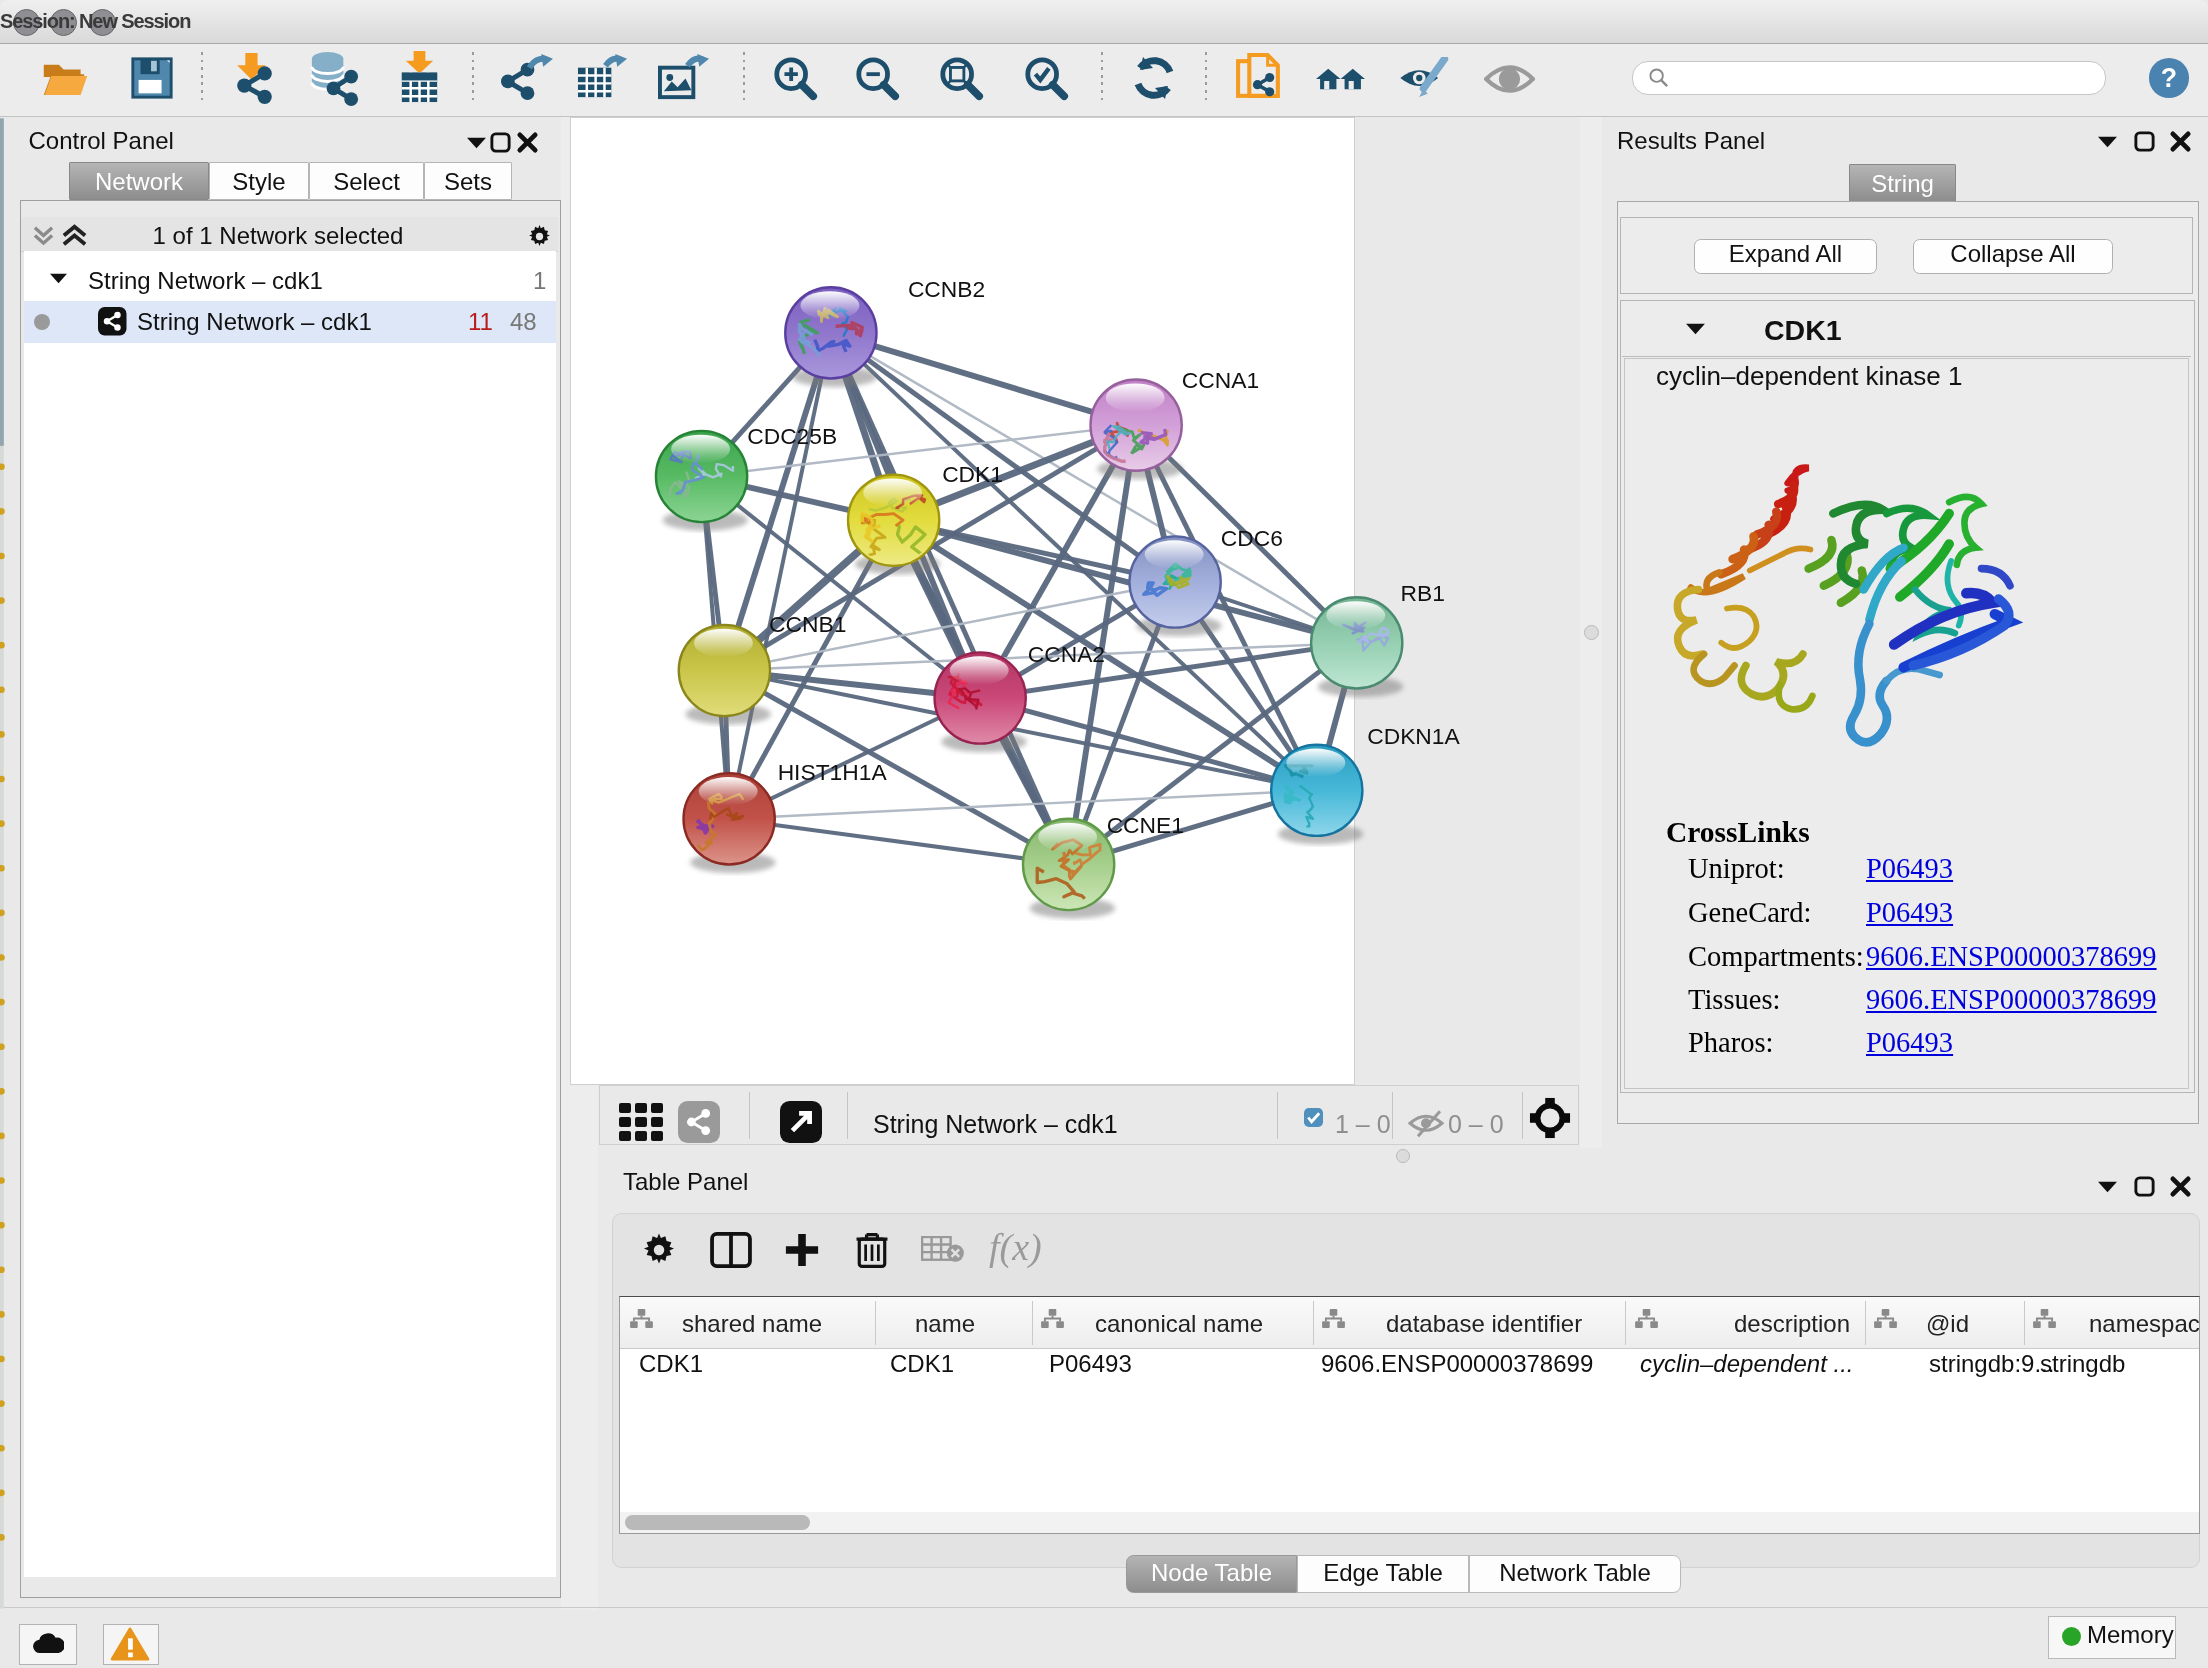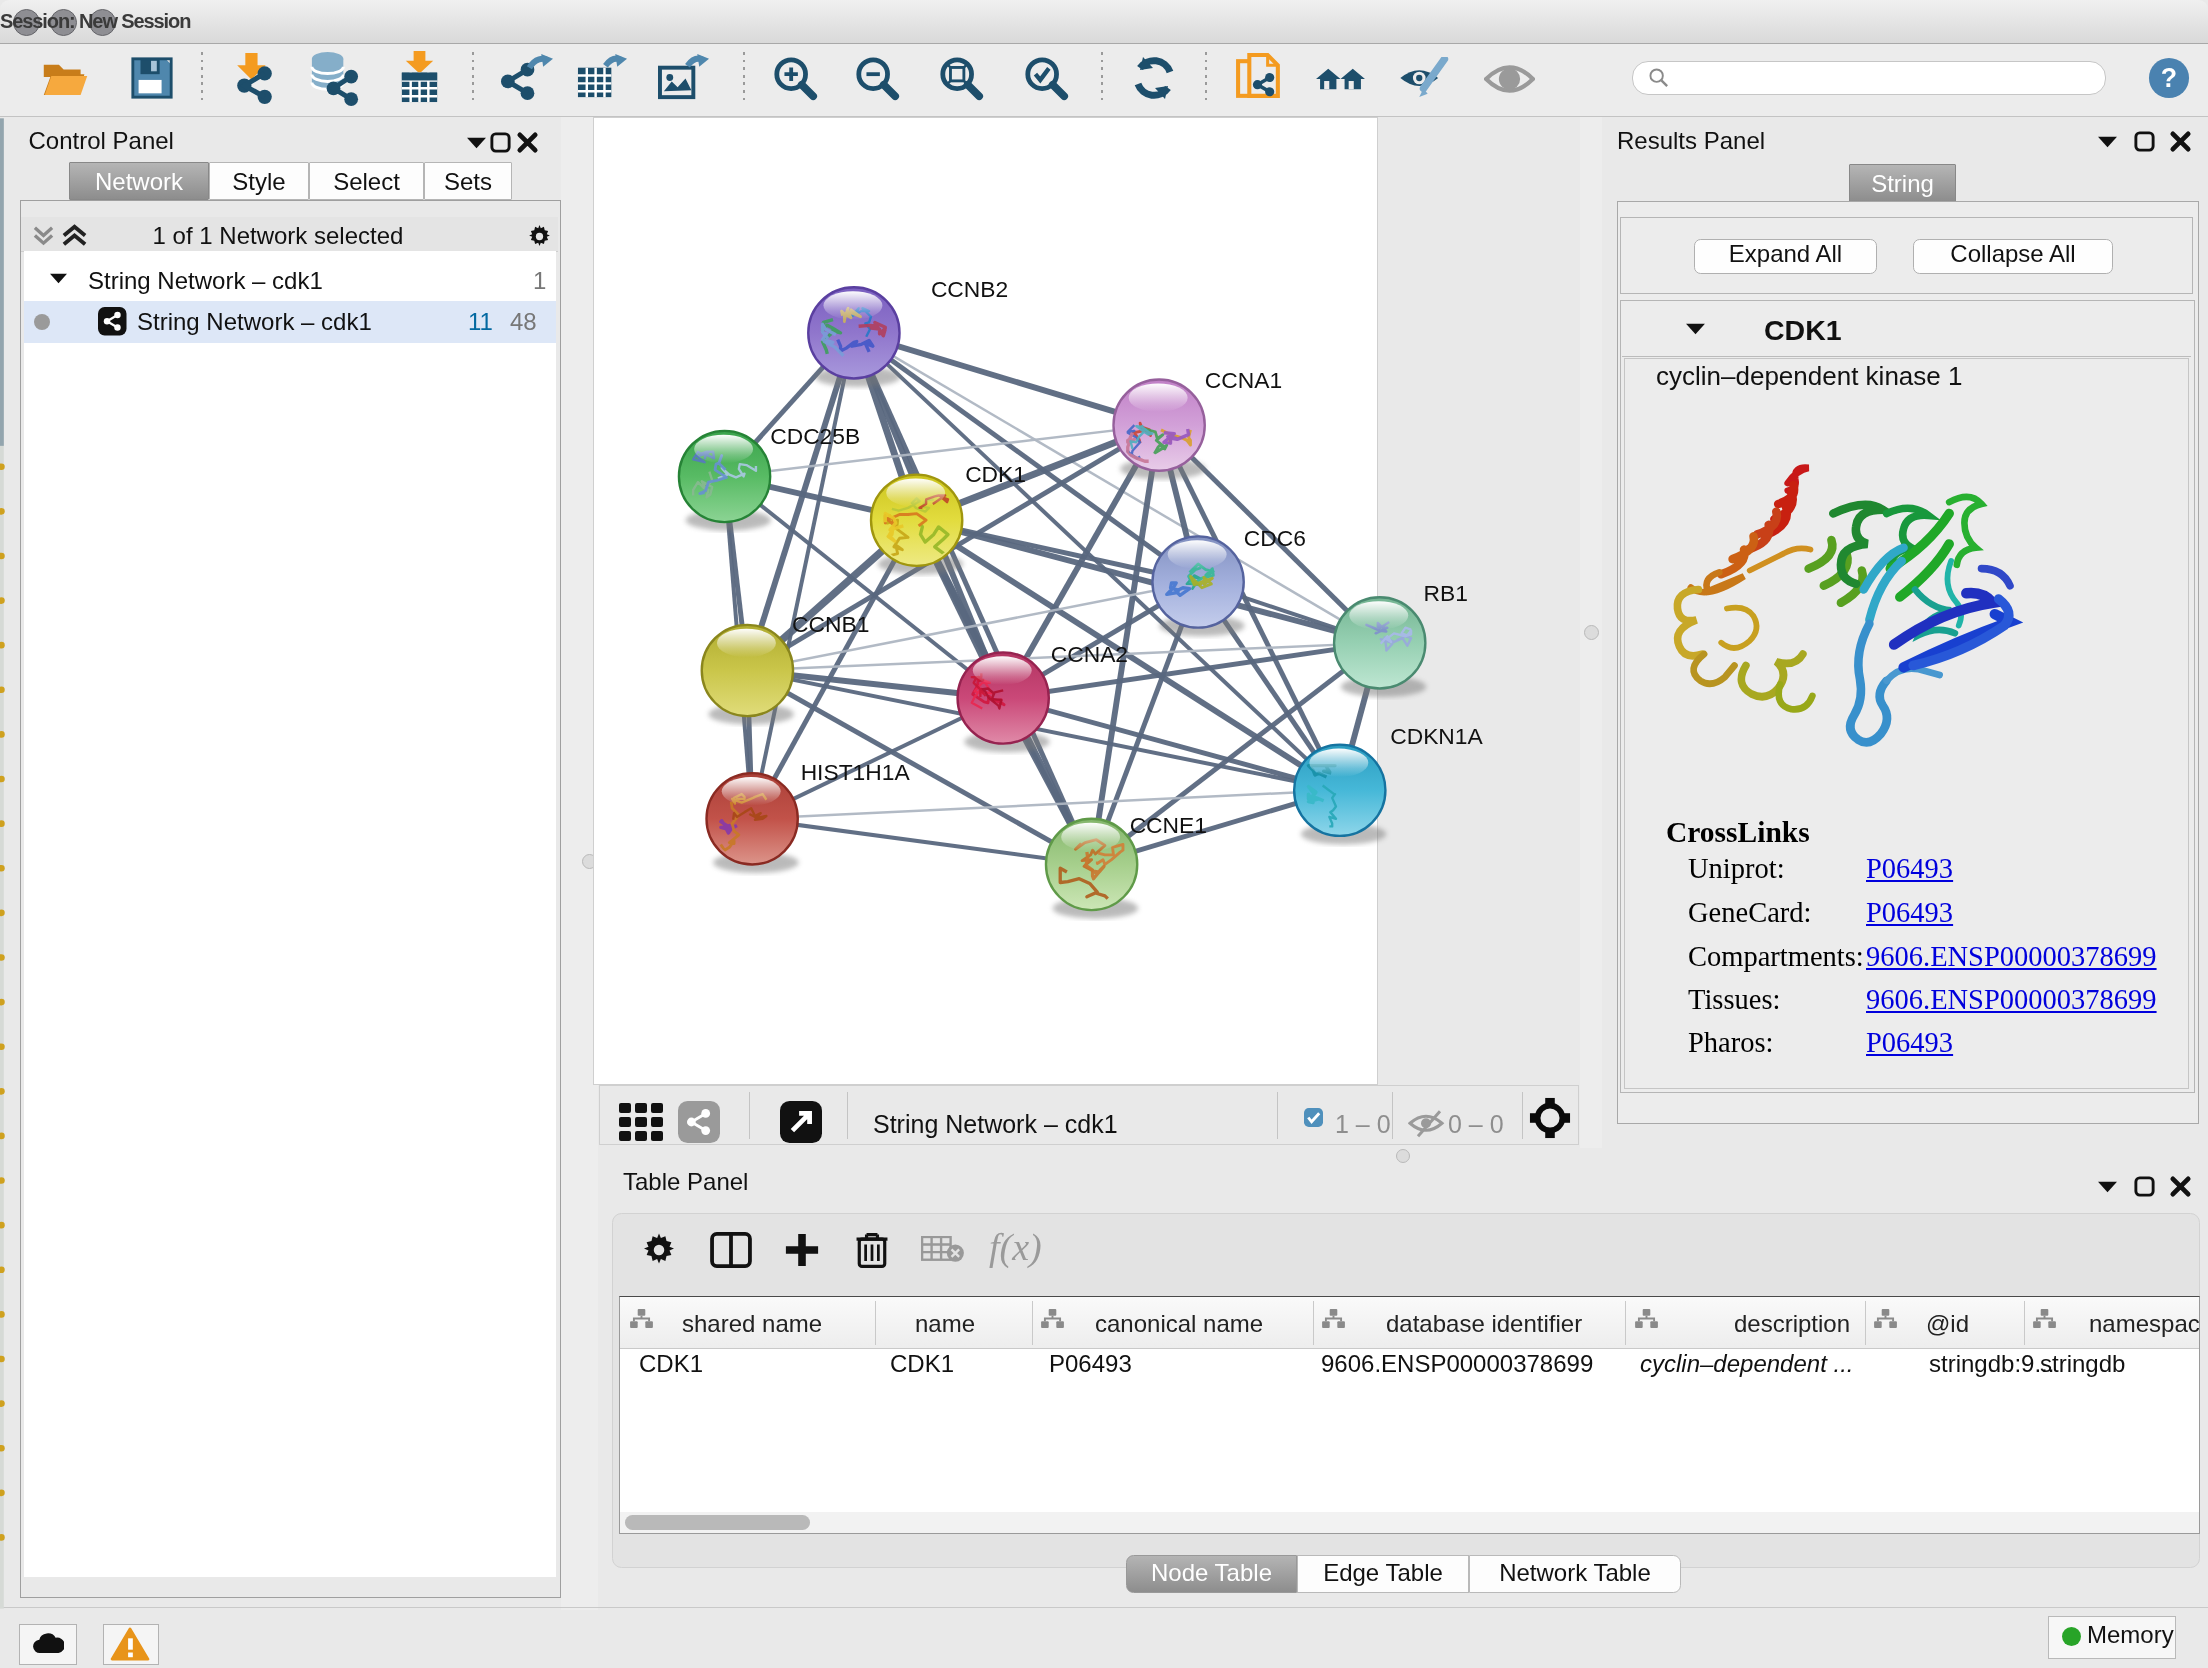--- a/index.html
+++ b/index.html
@@ -16,21 +16,21 @@
 #cp-title{left:28.5px;top:127px;font-size:24px;color:#111;}
 #cp-box{left:20px;top:200px;width:539px;height:1396px;border:1px solid #9f9f9f;background:#e9e9e9;}
 .tab{position:absolute;top:162px;height:38px;border:1px solid #b5b5b5;background:#fdfdfd;color:#111;font-size:24px;text-align:center;line-height:38px;border-radius:1px;box-sizing:border-box;}
 .tabsel{background:linear-gradient(#b5b5b5,#8d8d8d);color:#fff;border:1px solid #888;}
 #cp-bar{left:21px;top:217px;width:537px;height:34px;background:#e4e4e4;border-bottom:1px solid #cfcfcf;}
 #cp-bar-label{left:21px;top:222px;width:514px;text-align:center;font-size:24px;color:#111;}
 #cp-list{left:24px;top:251px;width:532px;height:1326px;background:#fff;}
 #row2{left:24px;top:301px;width:532px;height:42px;background:#dde7f7;}
 
 
-#netcanvas{left:593px;top:117px;width:785px;height:968px;background:#fff;border:1px solid #cfcfcf;box-sizing:border-box;}
+#netcanvas{left:570px;top:117px;width:785px;height:968px;background:#fff;border:1px solid #cfcfcf;box-sizing:border-box;}
 #viewbar{left:599px;top:1085px;width:980px;height:60px;background:#e9e9e9;border:1px solid #cfcfcf;box-sizing:border-box;}
 #netname{left:873px;top:1110px;font-size:25px;color:#111;}
 .vsep{position:absolute;top:1092px;width:1px;height:47px;background:#c4c4c4;}
 #divider-l{left:561px;top:117px;width:37px;height:1493px;background:#ededed;}
 #divider-r{left:1580px;top:117px;width:22px;height:1031px;background:#ededed;}
 .handle{position:absolute;border-radius:50%;background:#dcdcdc;border:1px solid #b9b9b9;}
 
 
 #rp-title{left:1617px;top:127px;font-size:24px;color:#111;}
 #rp-tab{left:1849px;top:164px;width:107px;height:38px;}
@@ -248,21 +248,21 @@
     <g fill="#fff">
       <circle cx="20.5" cy="8.5" r="3.4"></circle>
       <circle cx="9.5" cy="15" r="3.4"></circle>
       <circle cx="20.5" cy="21.5" r="3.4"></circle>
       <path d="M20.5,8.5 L9.5,15 L20.5,21.5" stroke="#fff" stroke-width="2.4" fill="none"></path>
     </g>
   </svg>
 <div class="abs" style="left:88px;top:267px;font-size:24px;color:#111;">String Network – cdk1</div>
 <div class="abs" style="left:533px;top:267px;font-size:24px;color:#777;">1</div>
 <div class="abs" style="left:137px;top:308px;font-size:24px;color:#111;">String Network – cdk1</div>
-<div class="abs" style="left:468px;top:308px;font-size:24px;color:#0369a1;">11</div>
+<div class="abs" style="left:468px;top:308px;font-size:24px;color:#b91c1c;">11</div>
 <div class="abs" style="left:510px;top:308px;font-size:24px;color:#777;">48</div>
 
 <div class="abs" id="divider-l"></div>
 <div class="abs" id="divider-r"></div>
 <div class="handle" style="left:582px;top:854px;width:13.3px;height:13.3px;"></div>
 <div class="handle" style="left:1584px;top:625px;width:13.3px;height:13.3px;"></div>
 <div class="handle" style="left:1396px;top:1149px;width:12.4px;height:12.4px;"></div>
 
 <div class="abs" id="netcanvas">
 <svg width="980" height="968" viewBox="0 0 1030 1018">

